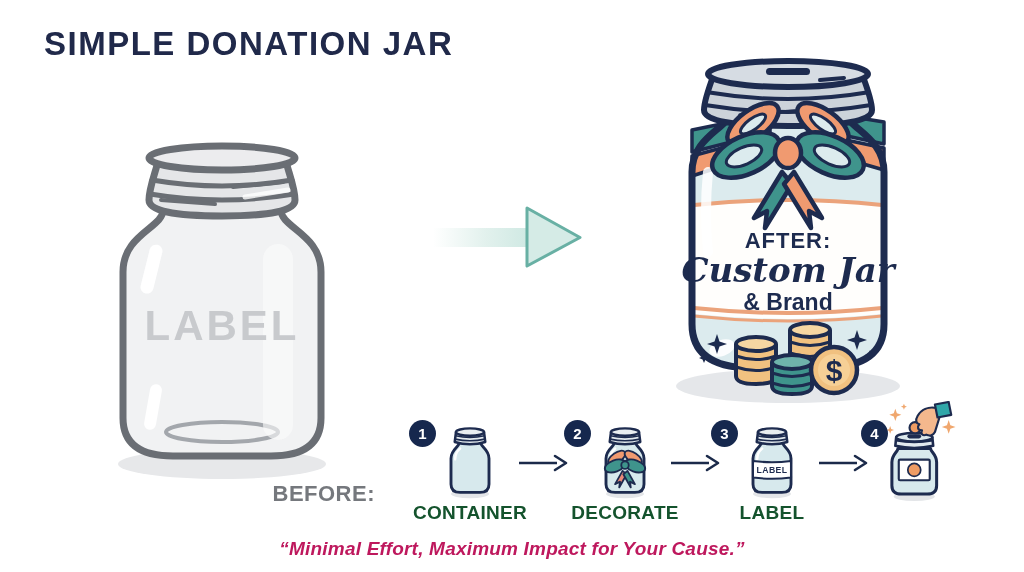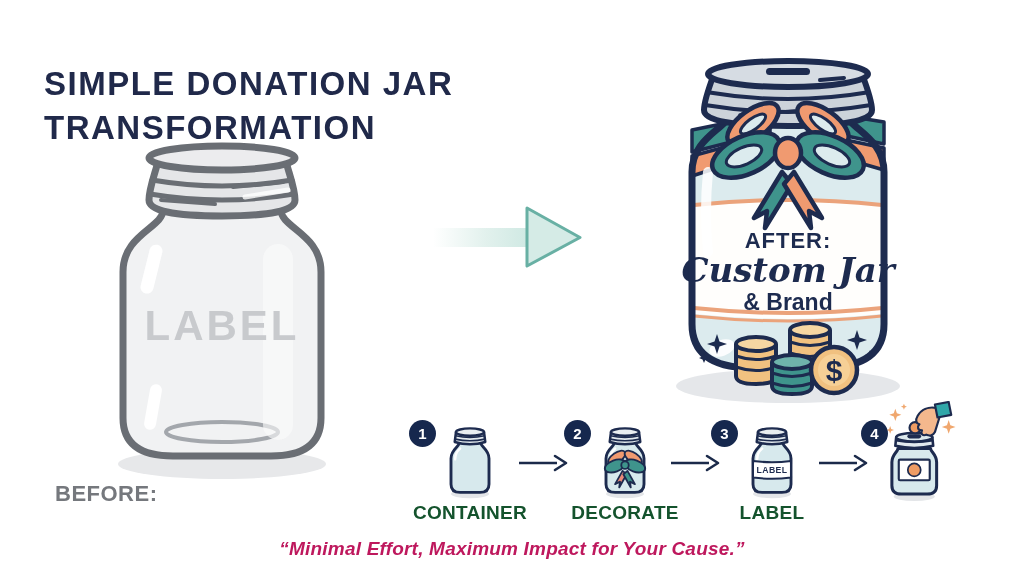--- a/index.html
+++ b/index.html
@@ -1,21 +1,21 @@
 <!DOCTYPE html>
 <html><head>
 <meta charset="utf-8">
 <style>
   html,body{margin:0;padding:0;background:#ffffff;}
   .canvas{position:relative;width:1024px;height:572px;background:#ffffff;overflow:hidden;
           font-family:"Liberation Sans",sans-serif;}
   .title{position:absolute;left:44px;top:22px;font-size:33px;font-weight:bold;
-         color:#20294a;letter-spacing:1.5px;line-height:1.32;margin-top:40px;}
+         color:#20294a;letter-spacing:1.5px;line-height:1.32;}
   .title span{display:block;}
-  .before-caption{position:absolute;left:55px;top:481px;width:320px;text-align:left;}
+  .before-caption{position:absolute;left:55px;top:481px;width:320px;text-align:right;}
   .before-heading{font-size:22px;font-weight:bold;color:#75787d;letter-spacing:0.5px;}
   .before-sub{font-size:20px;color:#8b8e93;margin-top:2px;}
   .jar-before{position:absolute;left:95px;top:140px;width:250px;height:345px;}
   .arrow-main{position:absolute;left:433px;top:203px;width:150px;height:68px;}
   .jar-after{position:absolute;left:670px;top:52px;width:234px;height:362px;}
   .step{position:absolute;top:415px;width:130px;height:125px;}
   .step .badge{position:absolute;left:4px;top:5px;width:27px;height:27px;border-radius:50%;
                background:#16284e;color:#ffffff;font-size:15px;font-weight:bold;
                display:flex;align-items:center;justify-content:center;z-index:3;}
   .step .iconwrap{position:absolute;left:50%;transform:translateX(-50%);top:8px;}
@@ -30,21 +30,20 @@
   svg text{font-family:"Liberation Sans",sans-serif;}
   svg .script{font-family:"DejaVu Serif",serif;}
 </style>
 </head>
 <body>
 
 <div class="canvas">
 
   <div class="title">
     <span>SIMPLE DONATION JAR</span>
-    <span>TRANSFORMATION</span>
   </div>
 
   <svg class="jar-before" viewBox="0 0 250 345">
     <ellipse cx="127" cy="324" rx="104" ry="15" fill="#e7e8ea"></ellipse>
     <path d="M68,70 C68,88 28,94 28,132 L28,278 Q28,316 78,316 L176,316 Q226,316 226,278 L226,132 C226,94 186,88 186,70 Z" fill="#f1f2f3" stroke="#6a6e74" stroke-width="7" stroke-linejoin="round"></path>
     <ellipse cx="127" cy="292" rx="56" ry="10" fill="none" stroke="#90949a" stroke-width="4" opacity="0.8"></ellipse>
     <rect x="50" y="104" width="13" height="50" rx="6.5" fill="#ffffff" transform="rotate(14 56 129)"></rect>
     <rect x="52" y="244" width="12" height="46" rx="6" fill="#ffffff" opacity="0.95" transform="rotate(10 58 267)"></rect>
     <rect x="168" y="104" width="30" height="196" rx="15" fill="#fbfcfc" opacity="0.6"></rect>
     <text x="127" y="200" text-anchor="middle" font-size="42" font-weight="bold" fill="#c8cacd" letter-spacing="3">LABEL</text>

